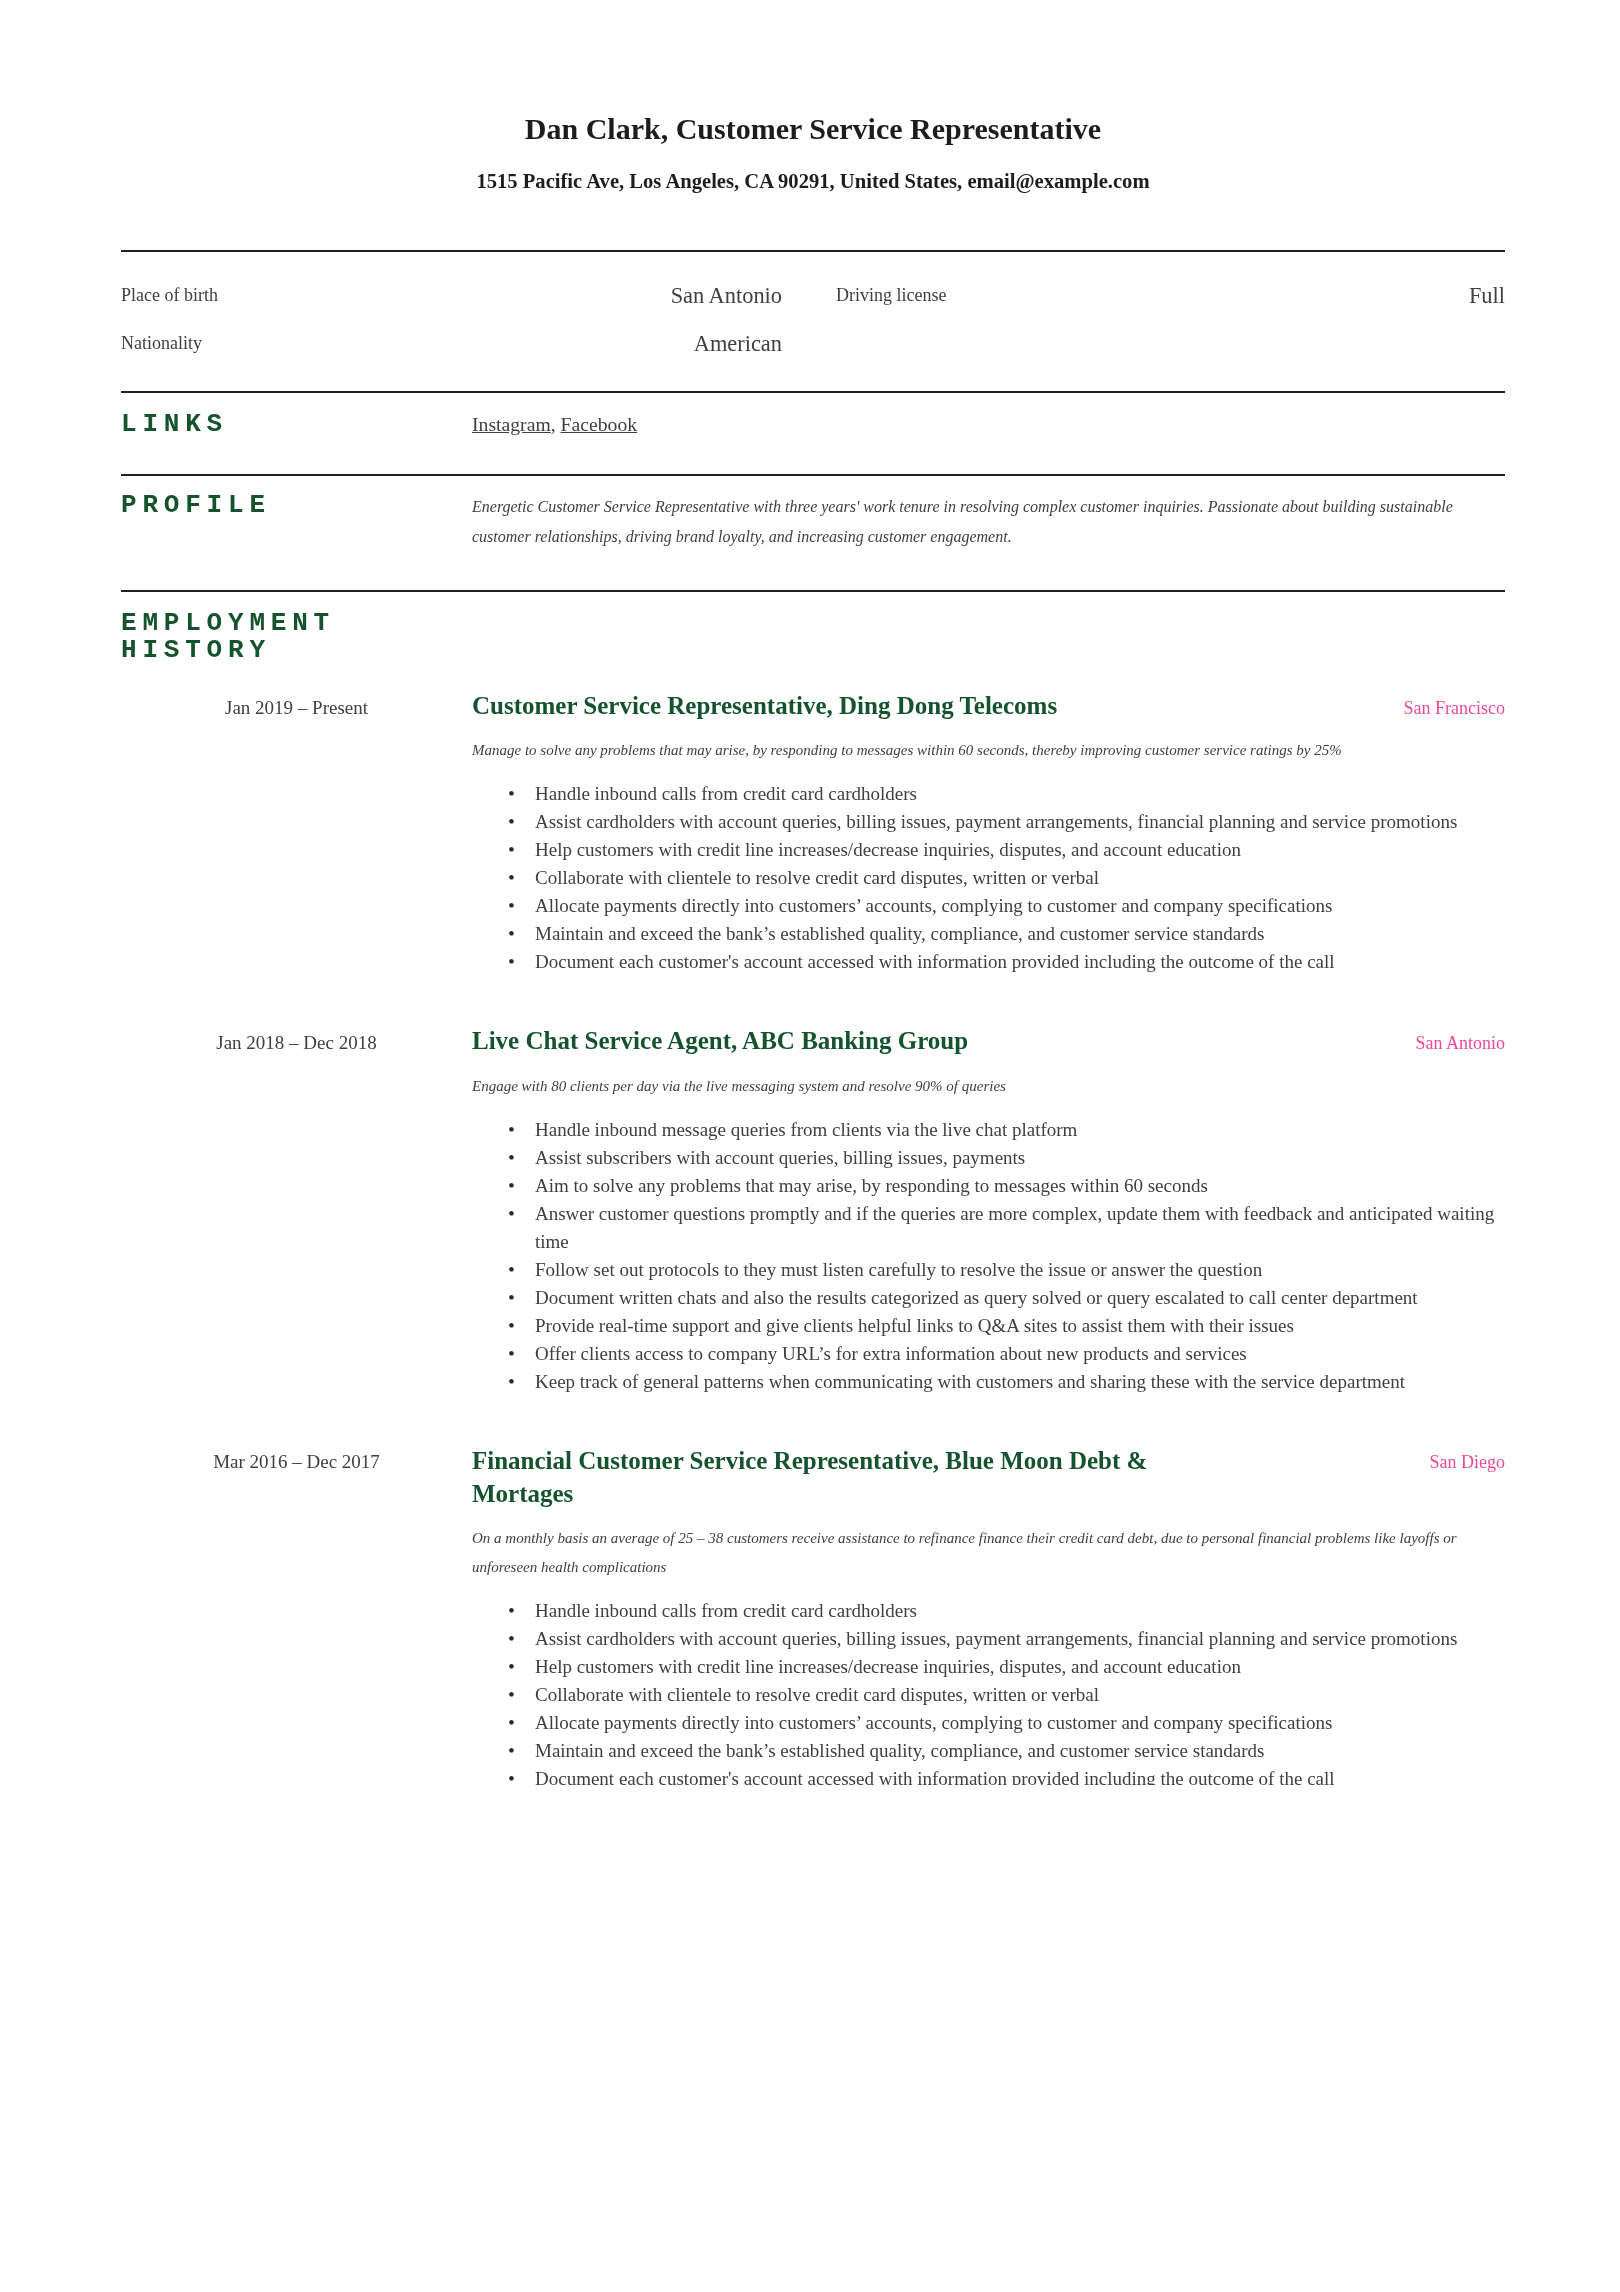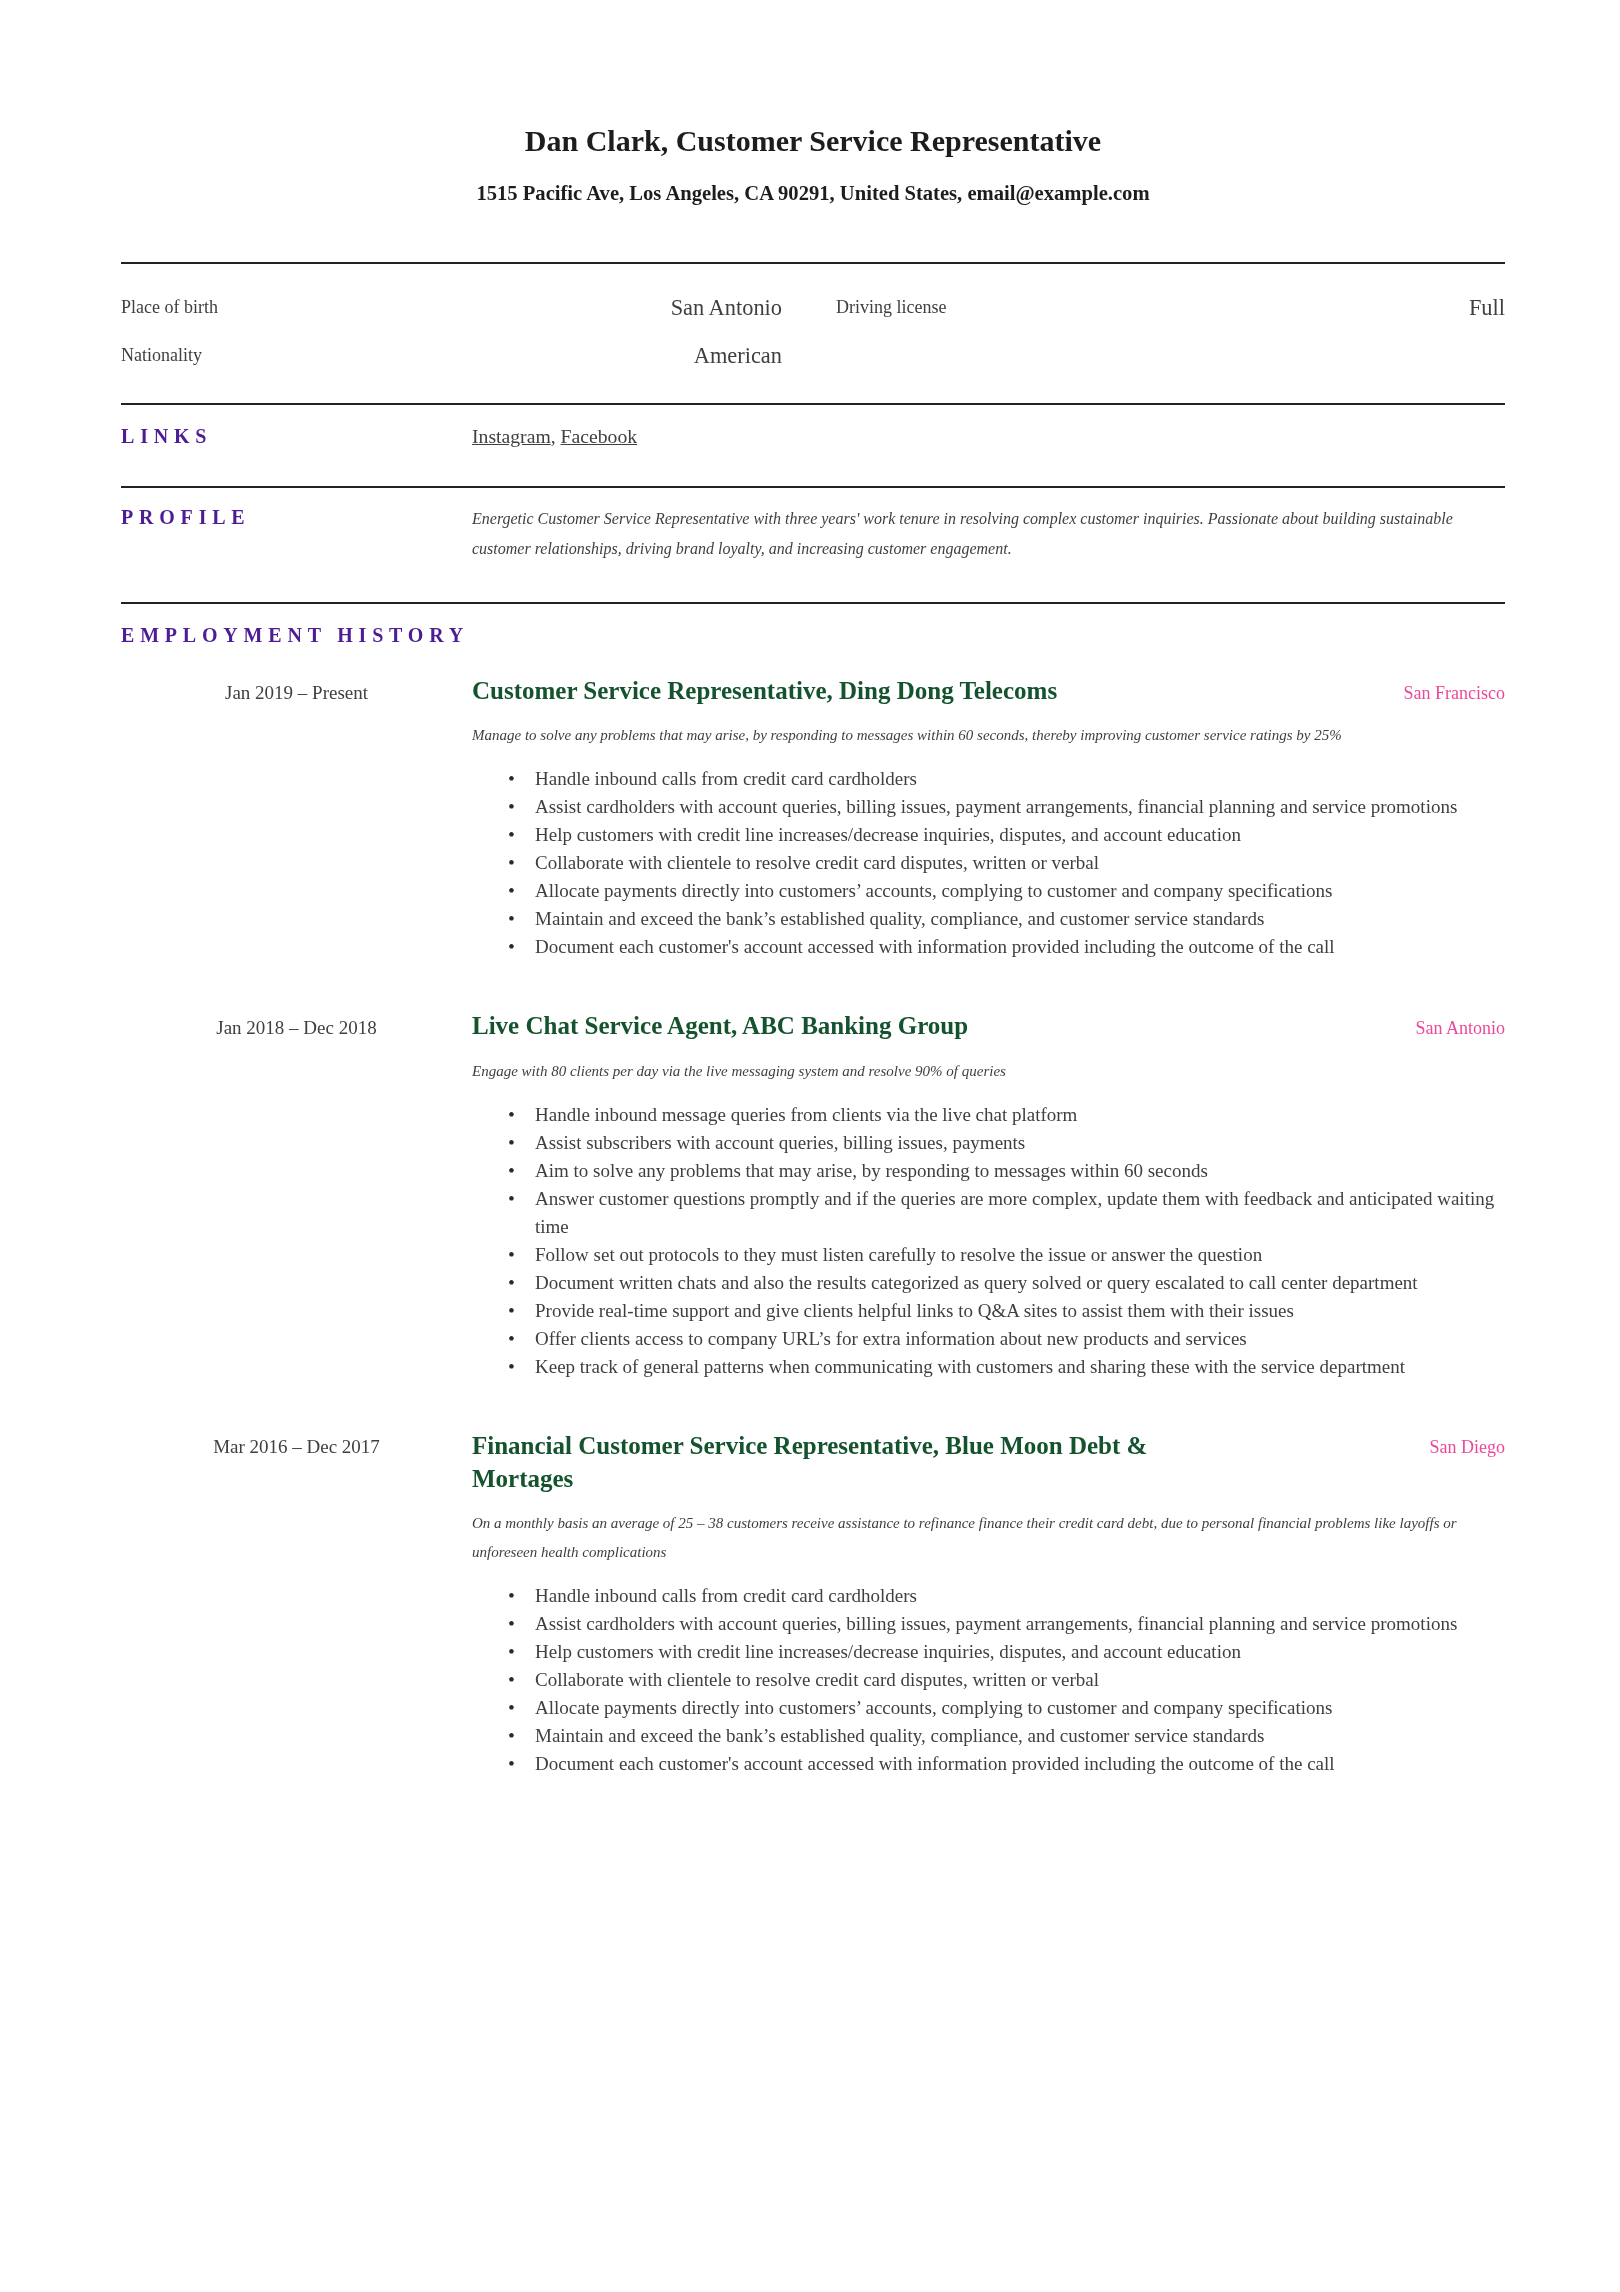--- a/index.html
+++ b/index.html
@@ -4,44 +4,44 @@
 <style>
   * { box-sizing: border-box; }
   html, body { margin: 0; padding: 0; background: #ffffff; }
   body { width: 1620px; height: 2293px; }
   .page {
     width: 1620px; height: 1785px;
     padding: 111px 115px 0 121px;
     font-family: "Liberation Serif", "DejaVu Serif", serif;
     color: #3f3f3f;
     overflow: hidden;
-    margin-top: 12px;
   }
   header { text-align: center; }
   .name { margin: 0; font-size: 30px; line-height: 36px; font-weight: 700; color: #1d1d1d; }
   .address { margin-top: 21.5px; font-size: 20.6px; line-height: 25px; font-weight: 700; color: #1d1d1d; }
 
   .details { margin-top: 56px; border-top: 2.7px solid #222222; padding-top: 30px; }
   .drow { display: flex; align-items: flex-end; }
   .drow + .drow { margin-top: 21.5px; }
   .dlabel { font-size: 18px; line-height: 27px; width: 269px; flex: none; }
   .dvalue { font-size: 22.4px; line-height: 27px; }
   .dv1 { width: 392px; text-align: right; flex: none; }
   .dl2 { margin-left: 54px; }
   .dv2 { flex: 1; text-align: right; }
 
   .section { border-top: 2.7px solid #222222; }
   .section.links-section { margin-top: 34px; padding-top: 18px; }
   .section.profile-section { margin-top: 36px; padding-top: 16px; }
   .section.employment-section { margin-top: 39px; padding-top: 18px; }
   .srow { display: flex; }
   .sheading {
-    margin: 0; font-size: 20px; line-height: 27px; font-weight: 700;
-    letter-spacing: 5.8px; color: #4c1d95; width: 351px; flex: none;
+    margin: 0; font-size: 26px; line-height: 27px; font-weight: 700;
+    letter-spacing: 5.8px; color: #14532d; width: 351px; flex: none;
     text-transform: uppercase;
+    font-family: Liberation Mono, monospace;
   }
   .sbody { flex: 1; min-width: 0; }
   .links-line { font-size: 19.7px; line-height: 27px; }
   .link { color: #404040; text-decoration: underline; cursor: pointer; }
   .profile-text { font-style: italic; font-size: 16px; line-height: 29.6px; }
 
   .job { display: flex; margin-top: 25px; }
   .job + .job { margin-top: 48px; }
   .job-dates { flex: none; width: 351px; font-size: 19px; line-height: 27px; padding-top: 4.5px; color: #3f3f3f; text-align: center; }
   .job-main { flex: 1; min-width: 0; }

